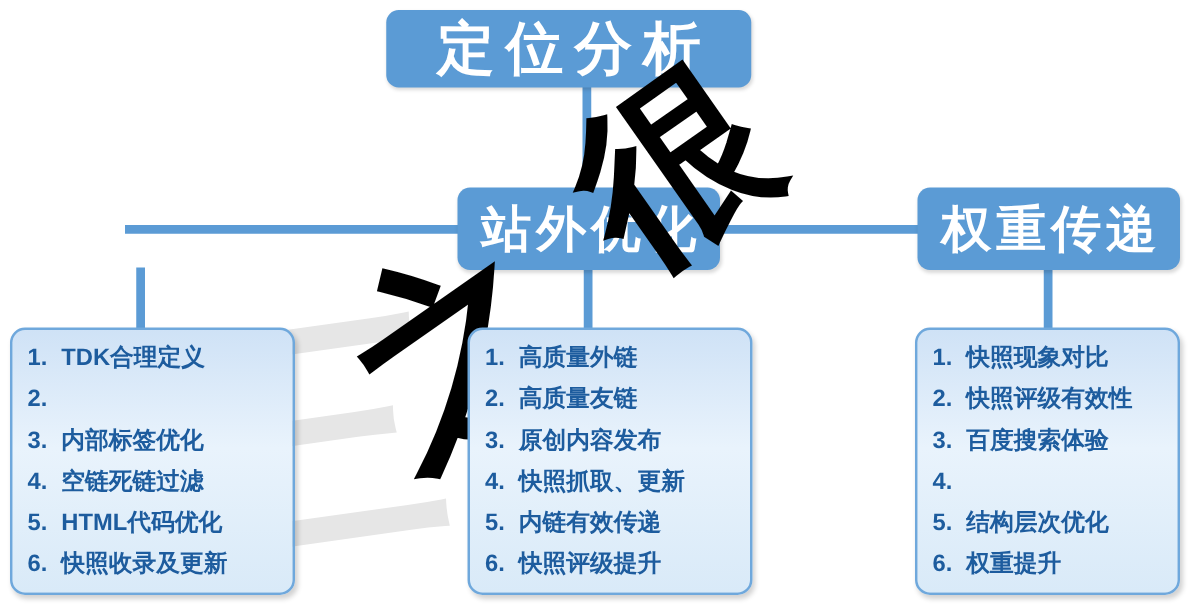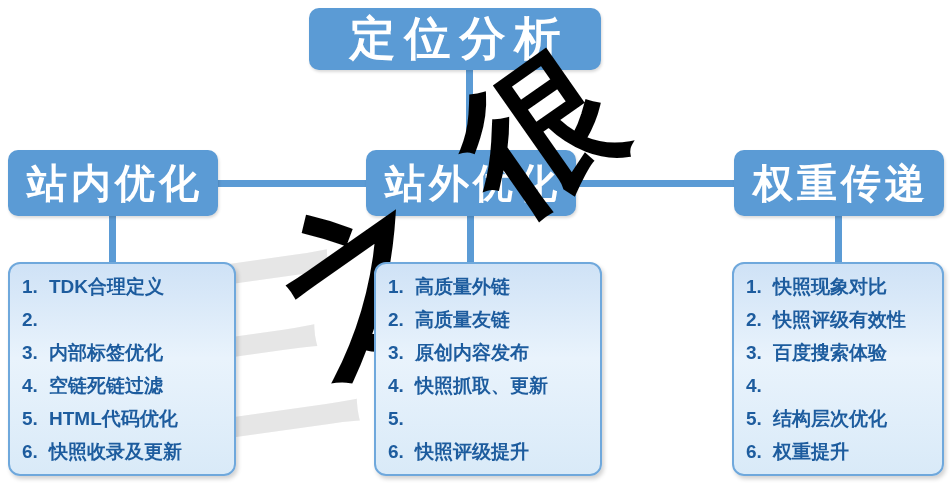--- a/index.html
+++ b/index.html
@@ -58,21 +58,20 @@
   <div class="connector" id="c-root"></div>
   <div class="connector" id="c-horizontal"></div>
   <div class="connector" id="c-list-0"></div>
   <div class="connector" id="c-list-1"></div>
   <div class="connector" id="c-list-2"></div>
 
   <div class="wm" id="wm-light">三</div>
 
   <div class="node" id="root-node">定位分析</div>
 
-  <div class="node branch-node" id="branch-0">站内优化</div>
   <div class="node branch-node" id="branch-2">权重传递</div>
   <div class="node branch-node" id="branch-1">站外优化</div>
 
   <div class="wm" id="wm-dark-top">很</div>
   <div class="wm" id="wm-dark-mid">之</div>
 
   <div class="list" id="list-0">
     <div class="item">
       <span class="num">1.</span>
       <span>TDK合理定义</span>
@@ -110,20 +109,21 @@
     <div class="item">
       <span class="num">3.</span>
       <span>原创内容发布</span>
     </div>
     <div class="item">
       <span class="num">4.</span>
       <span>快照抓取、更新</span>
     </div>
     <div class="item">
       <span class="num">5.</span>
+      <span>内链有效传递</span>
     </div>
     <div class="item">
       <span class="num">6.</span>
       <span>快照评级提升</span>
     </div>
   </div>
 
   <div class="list" id="list-2">
     <div class="item">
       <span class="num">1.</span>

